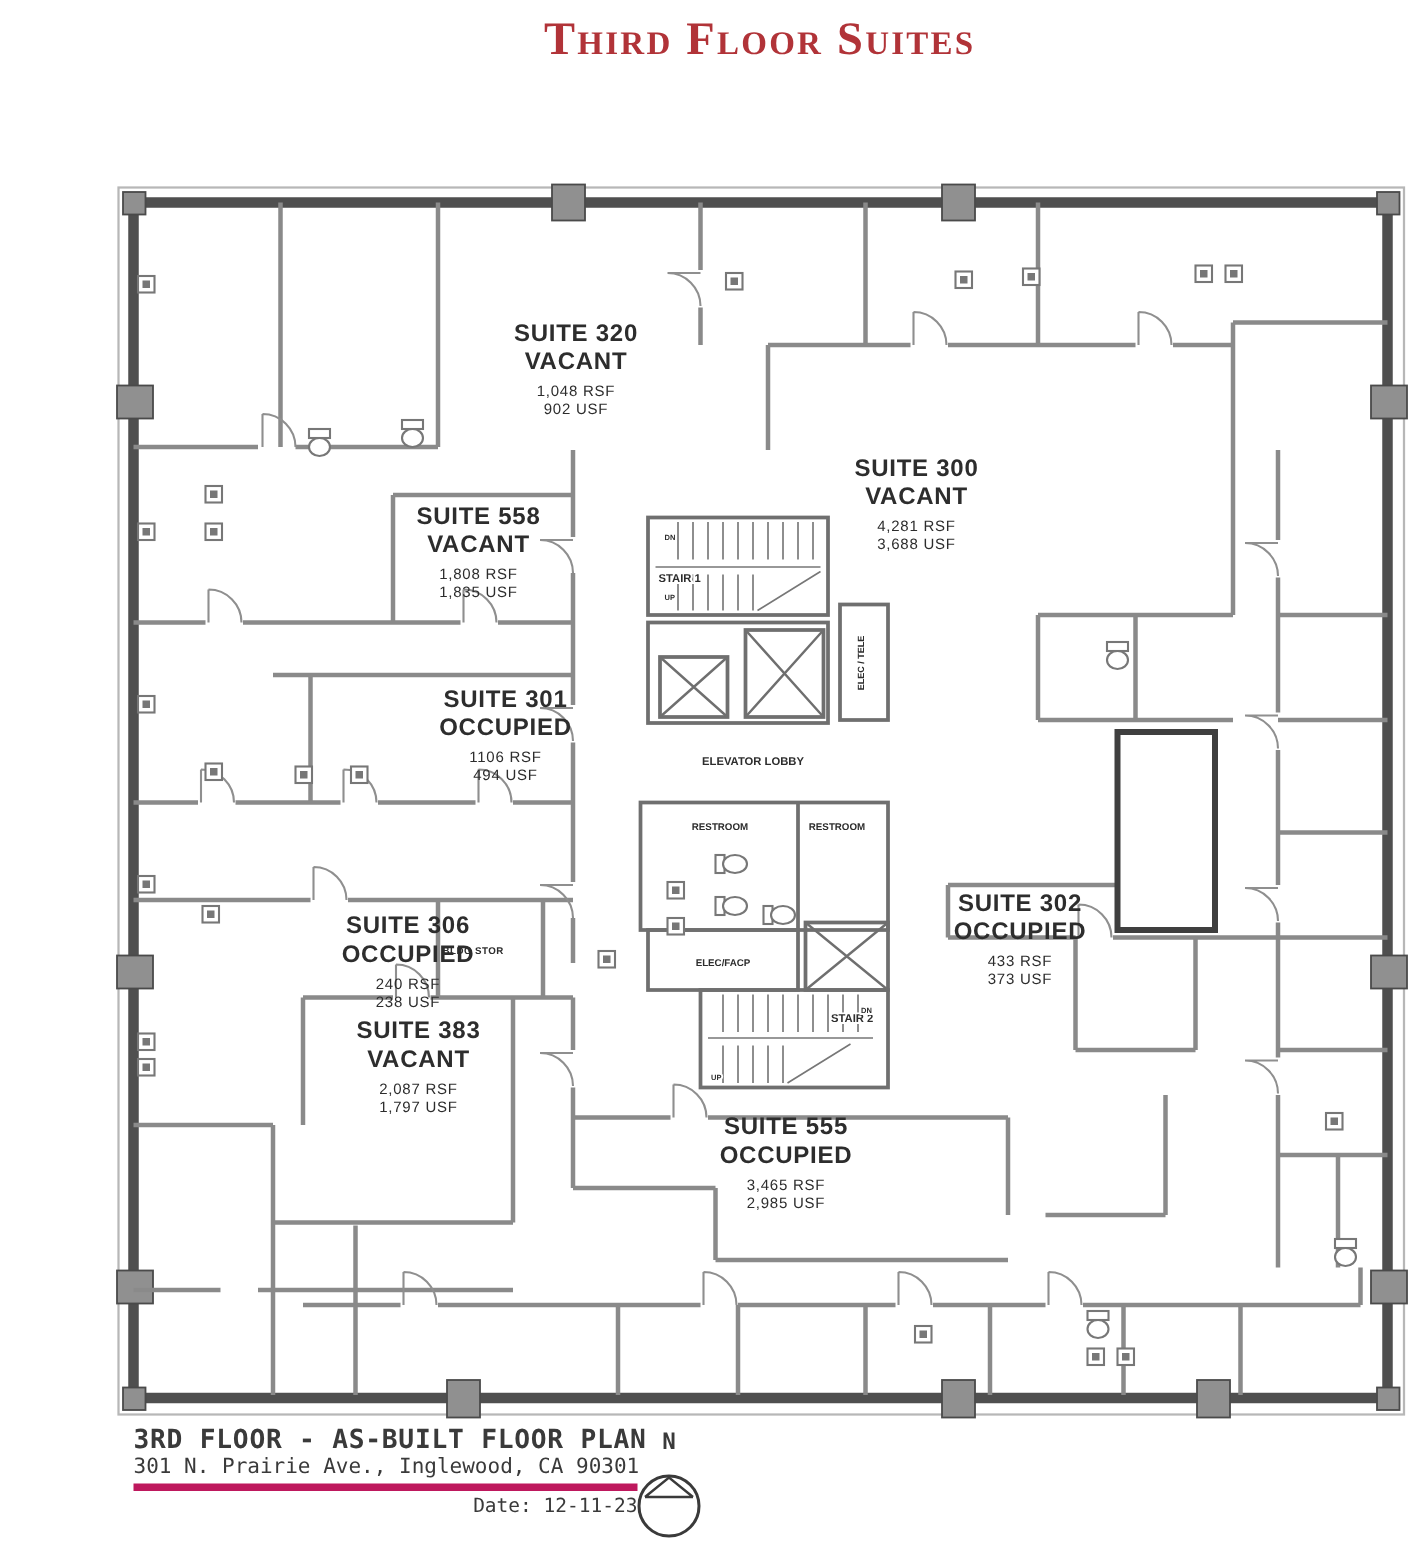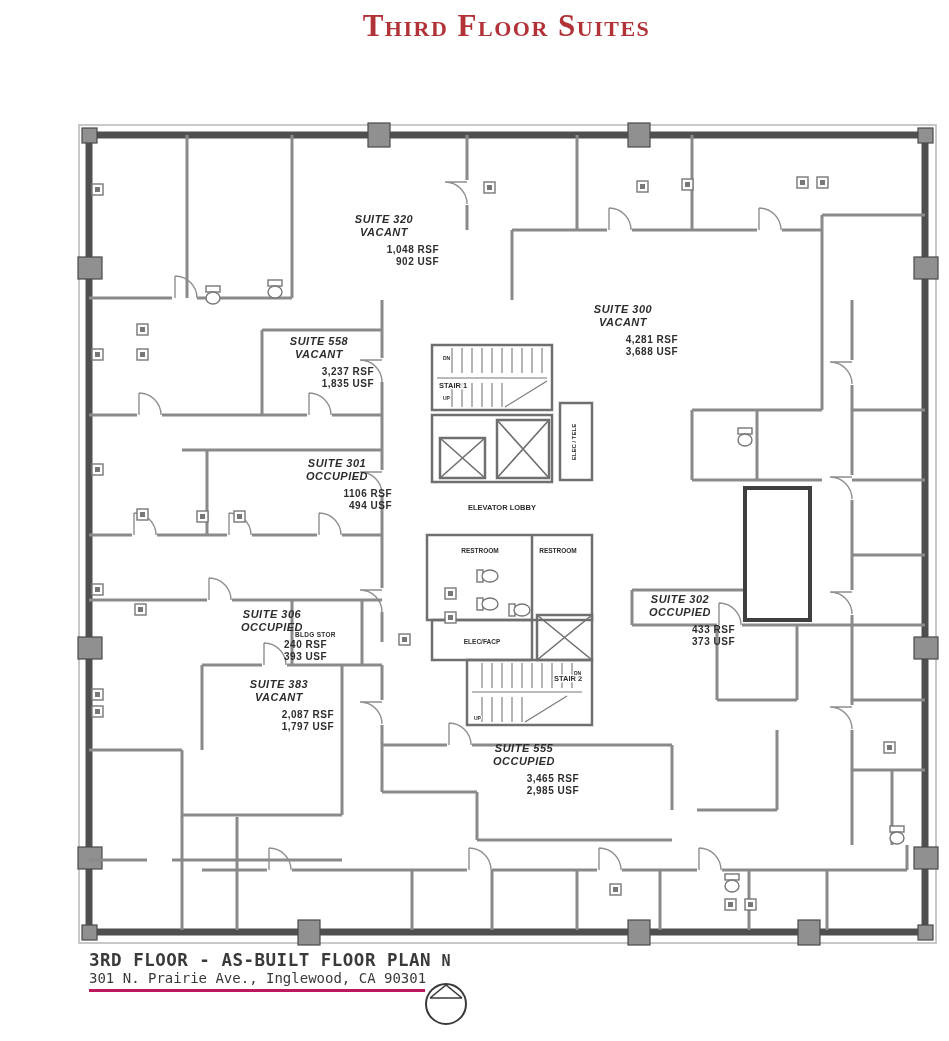--- a/index.html
+++ b/index.html
@@ -4,29 +4,29 @@
 <style>
   html,body{margin:0;padding:0;background:#ffffff;}
   .page{position:relative;width:949px;height:1041px;background:#fff;overflow:hidden;
         font-family:"Liberation Sans",sans-serif;color:#2d2d2d;margin-left:32px;}
   .main-title{position:absolute;left:0;top:8px;width:100%;text-align:center;
     font-family:"Liberation Serif",serif;font-variant:small-caps;font-weight:600;
     font-size:31px;letter-spacing:1.5px;color:#b13338;}
   .plan{position:absolute;left:45px;top:120px;width:862px;height:828px;}
   .plan svg{position:absolute;left:0;top:0;}
   .suite-label{position:absolute;text-align:center;line-height:1.2;color:#2d2d2d;}
-  .suite-label .nm,.suite-label .st{font-size:11px;font-weight:bold;letter-spacing:0.5px;white-space:nowrap;font-style:italic;}
-  .suite-label .sq{font-size:10px;font-weight:bold;letter-spacing:0.5px;white-space:nowrap;text-align:right;}
+  .suite-label .nm,.suite-label .st{font-size:16px;font-weight:bold;letter-spacing:0.5px;white-space:nowrap;}
+  .suite-label .sq{font-size:10px;font-weight:normal;letter-spacing:0.5px;white-space:nowrap;}
   .suite-label .gap{height:5px;}
   .tiny-label{position:absolute;font-size:6.5px;font-weight:bold;letter-spacing:0.3px;white-space:nowrap;}
   .footer{position:absolute;left:57px;top:950px;width:336px;}
   .footer .line1{font-family:"DejaVu Sans Mono",monospace;font-weight:bold;font-size:17.5px;
      letter-spacing:0.5px;color:#3a3a3a;white-space:nowrap;}
   .footer .line2{font-family:"DejaVu Sans Mono",monospace;font-size:14px;color:#3a3a3a;
-     border-bottom:3px solid #be185d;padding-bottom:3px;white-space:nowrap;}
+     border-bottom:5px solid #be185d;padding-bottom:3px;white-space:nowrap;}
   .footer .line3{font-family:"DejaVu Sans Mono",monospace;font-size:13px;color:#3a3a3a;
      text-align:right;padding-top:3px;}
   .north{position:absolute;left:390px;top:952px;width:48px;height:80px;}
   .north .n-letter{position:absolute;left:0;top:0;width:48px;text-align:center;
      font-family:"DejaVu Sans Mono",monospace;font-weight:bold;font-size:15px;color:#3a3a3a;}
 </style>
 </head>
 <body>
 
 <div class="page">
@@ -240,43 +240,43 @@
       <div class="nm">SUITE 320</div>
       <div class="st">VACANT</div>
       <div class="gap"></div>
       <div class="sq">1,048 RSF</div>
       <div class="sq">902 USF</div>
     </div>
     <div class="suite-label" style="left:187px;top:215px;width:110px">
       <div class="nm">SUITE 558</div>
       <div class="st">VACANT</div>
       <div class="gap"></div>
-      <div class="sq">3,237 RSF</div>
+      <div class="sq">1,808 RSF</div>
       <div class="sq">1,835 USF</div>
     </div>
-    <div class="suite-label" style="left:491px;top:183px;width:110px">
+    <div class="suite-label" style="left:479px;top:183px;width:110px">
       <div class="nm">SUITE 300</div>
       <div class="st">VACANT</div>
       <div class="gap"></div>
       <div class="sq">4,281 RSF</div>
       <div class="sq">3,688 USF</div>
     </div>
     <div class="suite-label" style="left:205px;top:337px;width:110px">
       <div class="nm">SUITE 301</div>
       <div class="st">OCCUPIED</div>
       <div class="gap"></div>
       <div class="sq">1106 RSF</div>
       <div class="sq">494 USF</div>
     </div>
     <div class="suite-label" style="left:140px;top:488px;width:110px">
       <div class="nm">SUITE 306</div>
       <div class="st">OCCUPIED</div>
       <div class="gap"></div>
       <div class="sq">240 RSF</div>
-      <div class="sq">393 USF</div>
+      <div class="sq">238 USF</div>
     </div>
     <div class="tiny-label" style="left:218px;top:511px">BLDG STOR</div>
     <div class="suite-label" style="left:147px;top:558px;width:110px">
       <div class="nm">SUITE 383</div>
       <div class="st">VACANT</div>
       <div class="gap"></div>
       <div class="sq">2,087 RSF</div>
       <div class="sq">1,797 USF</div>
     </div>
     <div class="suite-label" style="left:548px;top:473px;width:110px">
@@ -291,20 +291,21 @@
       <div class="st">OCCUPIED</div>
       <div class="gap"></div>
       <div class="sq">3,465 RSF</div>
       <div class="sq">2,985 USF</div>
     </div>
   </div>
 
   <div class="footer">
     <div class="line1">3RD FLOOR - AS-BUILT FLOOR PLAN</div>
     <div class="line2">301 N. Prairie Ave., Inglewood, CA 90301</div>
+    <div class="line3">Date: 12-11-23</div>
   </div>
 
   <div class="north">
     <div class="n-letter">N</div>
     <svg width="48" height="80" viewBox="0 0 48 80">
       <circle cx="24" cy="52" r="20" fill="none" stroke="#3a3a3a" stroke-width="2"></circle>
       <path d="M8,46 H40 M8,46 L24,33 L40,46" fill="none" stroke="#3a3a3a" stroke-width="1.6"></path>
     </svg>
   </div>
 

